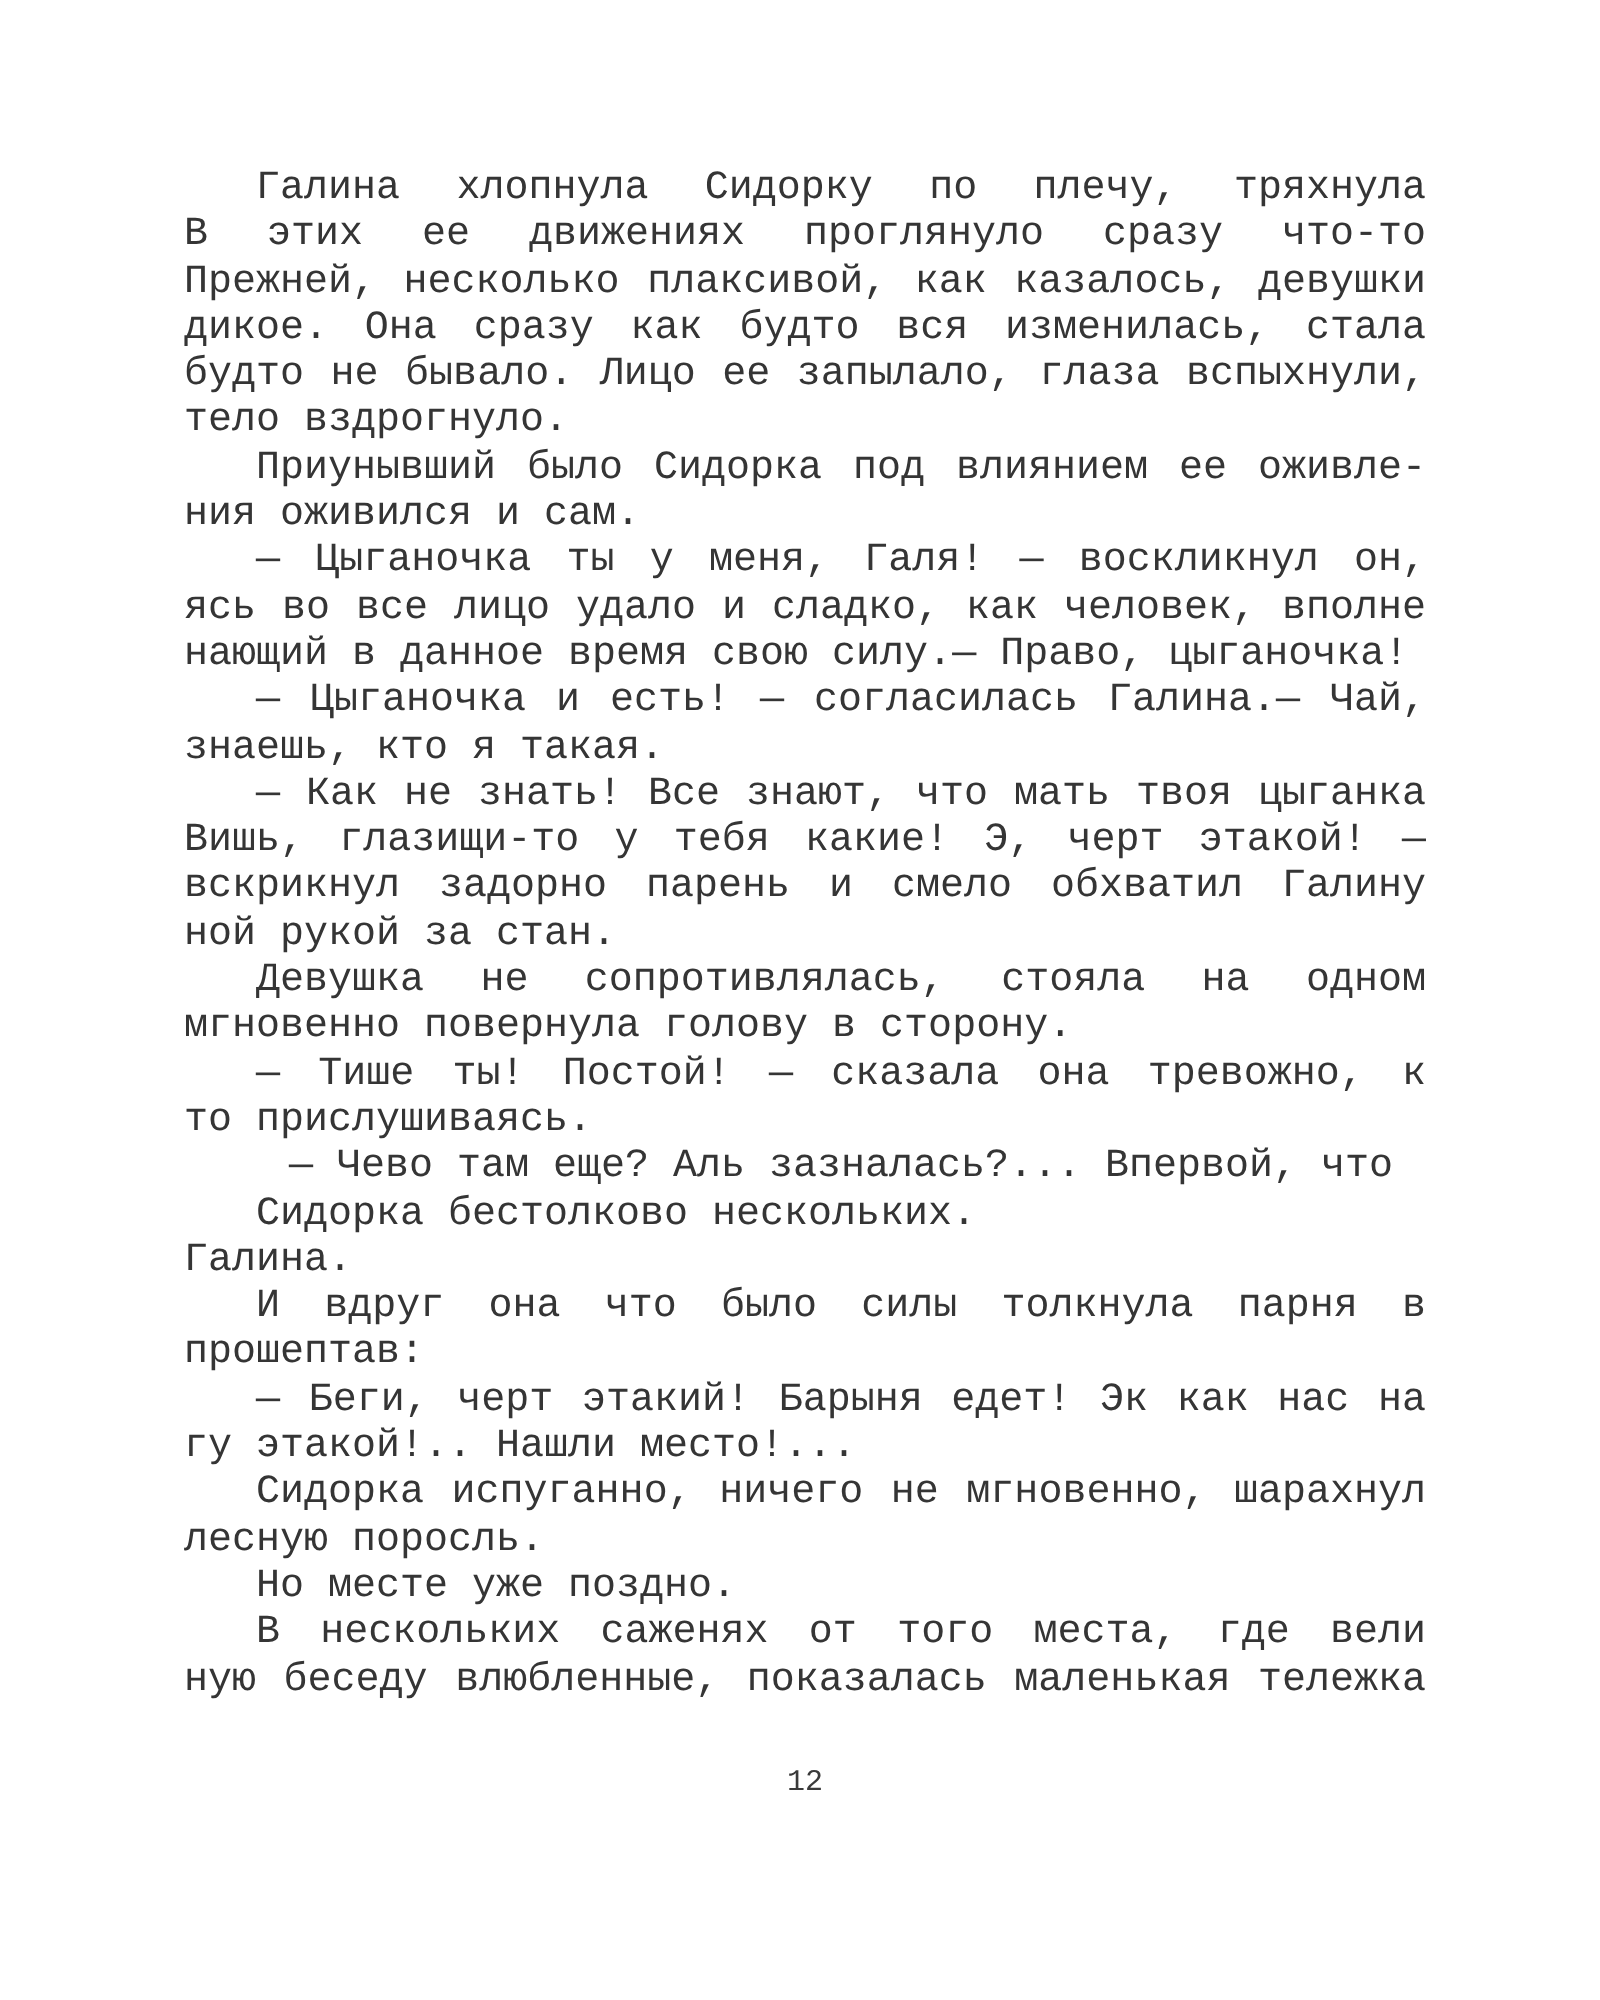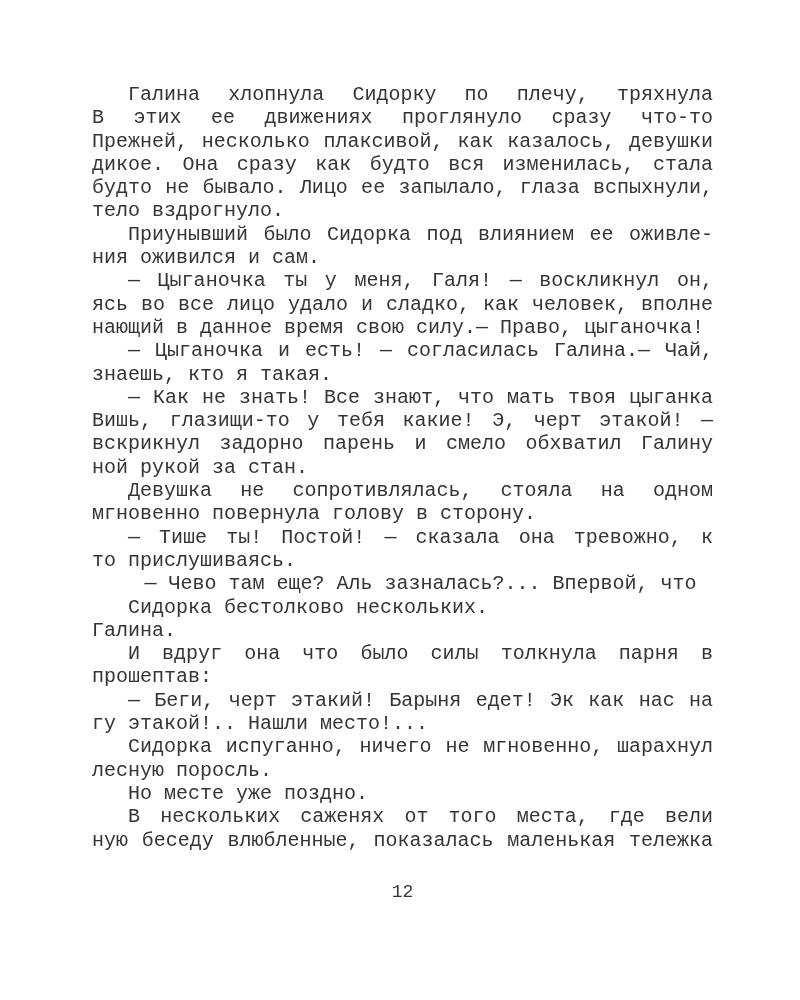--- a/index.html
+++ b/index.html
@@ -37,21 +37,21 @@
   }
   .line.ind {
     padding-left: 36px;
   }
   .page-number {
     position: absolute;
     left: 92px;
     top: 881px;
     width: 621px;
     text-align: center;
-    font-size: 18px;
+    font-size: 15px;
     line-height: 22px;
     color: #3a3a3a;
   }
 </style>
 </head>
 <body>
 
 <div class="book-page">
   <div class="text-block">
       <div class="line ind">Галина хлопнула Сидорку по плечу, тряхнула головой.</div>

